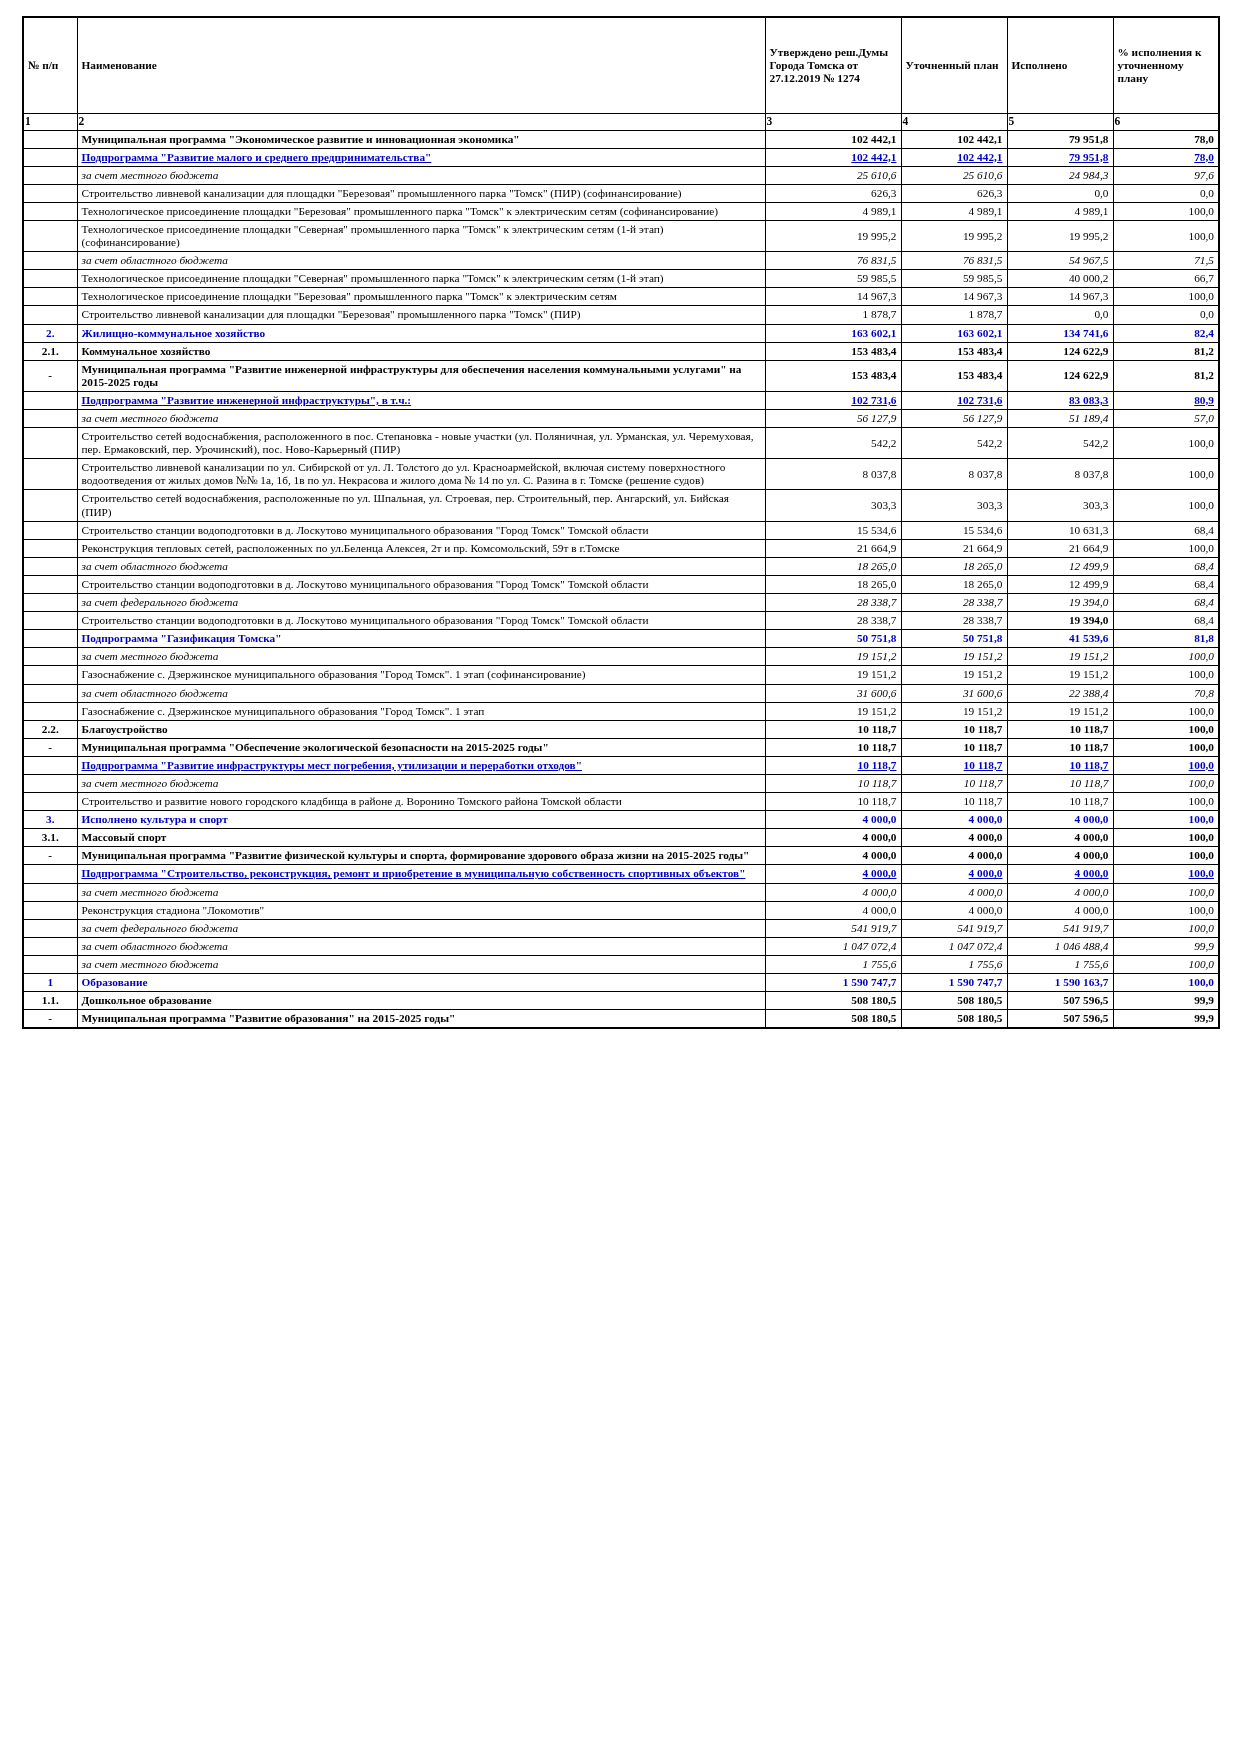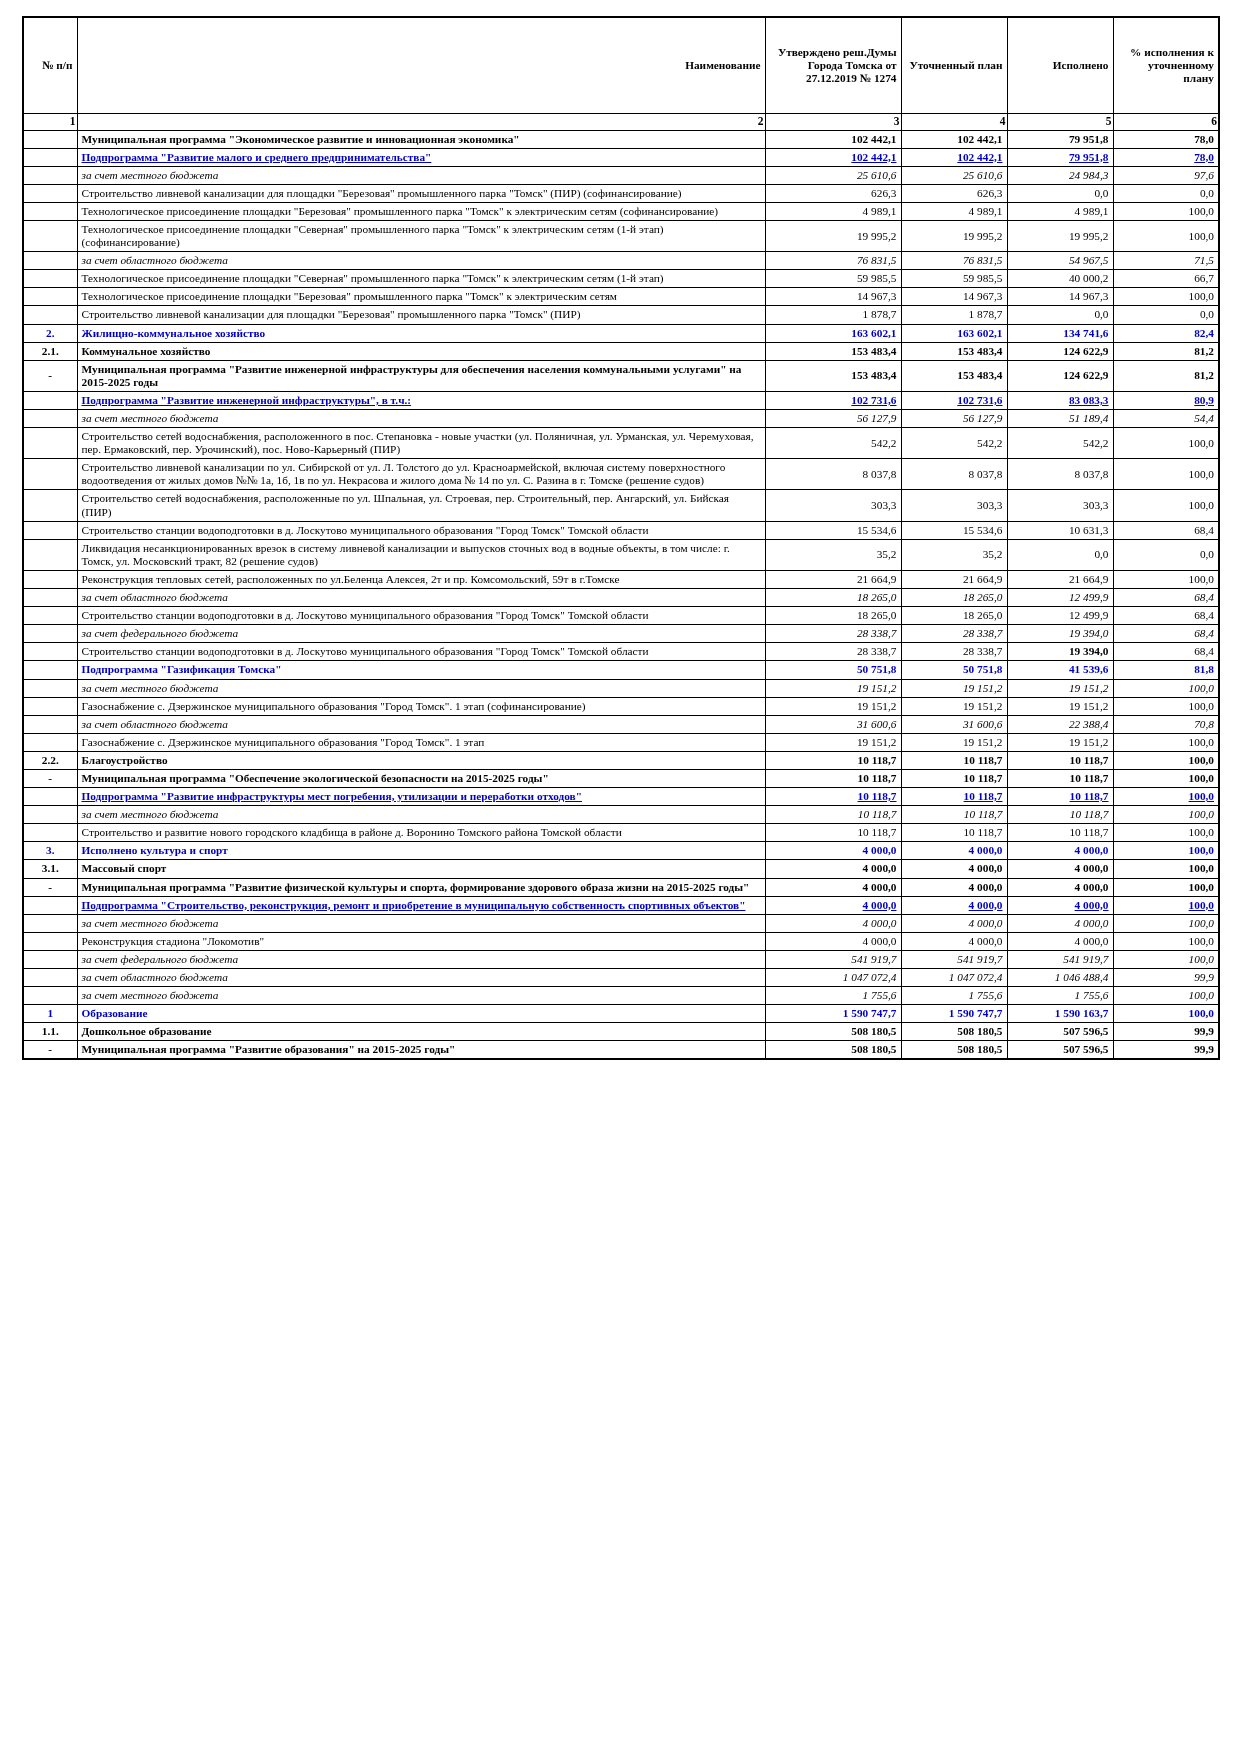--- a/index.html
+++ b/index.html
@@ -34,21 +34,21 @@
   }
   
   col.c1 { width: 54px; }
   col.c2 { width: 688px; }
   col.c3 { width: 136px; }
   col.c4 { width: 106px; }
   col.c5 { width: 106px; }
   col.c6 { width: 106px; }
 
   thead th {
-    text-align: right;
+    text-align: left;
     font-weight: bold;
     font-size: 11.5px;
     padding: 6px 3px;
     vertical-align: middle;
   }
   thead th.tall { height: 96px; }
   thead tr.numrow th {
     font-weight: bold;
     font-size: 11.5px;
     height: 17px;
@@ -210,21 +210,21 @@
           <td class="num b blue u">102 731,6</td>
           <td class="num b blue u">83 083,3</td>
           <td class="num b blue u">80,9</td>
         </tr>
         <tr>
           <td class="idx i"></td>
           <td class="name i ind">за счет местного бюджета</td>
           <td class="num i">56 127,9</td>
           <td class="num i">56 127,9</td>
           <td class="num i">51 189,4</td>
-          <td class="num i">54,4</td>
+          <td class="num i">57,0</td>
         </tr>
         <tr>
           <td class="idx "></td>
           <td class="name ">Строительство сетей водоснабжения, расположенного в пос. Степановка - новые участки (ул. Поляничная, ул. Урманская, ул. Черемуховая, пер. Ермаковский, пер. Урочинский), пос. Ново-Карьерный (ПИР)</td>
           <td class="num ">542,2</td>
           <td class="num ">542,2</td>
           <td class="num ">542,2</td>
           <td class="num ">100,0</td>
         </tr>
         <tr>
@@ -243,28 +243,20 @@
           <td class="num ">303,3</td>
           <td class="num ">100,0</td>
         </tr>
         <tr>
           <td class="idx "></td>
           <td class="name ">Строительство станции водоподготовки в д. Лоскутово муниципального образования "Город Томск" Томской области</td>
           <td class="num ">15 534,6</td>
           <td class="num ">15 534,6</td>
           <td class="num ">10 631,3</td>
           <td class="num ">68,4</td>
-        </tr>
-        <tr>
-          <td class="idx "></td>
-          <td class="name ">Ликвидация несанкционированных врезок в систему ливневой канализации и выпусков сточных вод в водные объекты, в том числе: г. Томск, ул.  Московский тракт, 82 (решение судов)</td>
-          <td class="num ">35,2</td>
-          <td class="num ">35,2</td>
-          <td class="num ">0,0</td>
-          <td class="num ">0,0</td>
         </tr>
         <tr>
           <td class="idx "></td>
           <td class="name ">Реконструкция тепловых сетей, расположенных по ул.Беленца Алексея, 2т и пр. Комсомольский, 59т в г.Томске</td>
           <td class="num ">21 664,9</td>
           <td class="num ">21 664,9</td>
           <td class="num ">21 664,9</td>
           <td class="num ">100,0</td>
         </tr>
         <tr>

